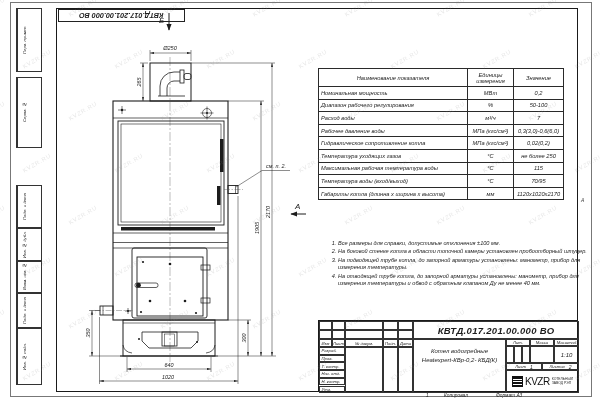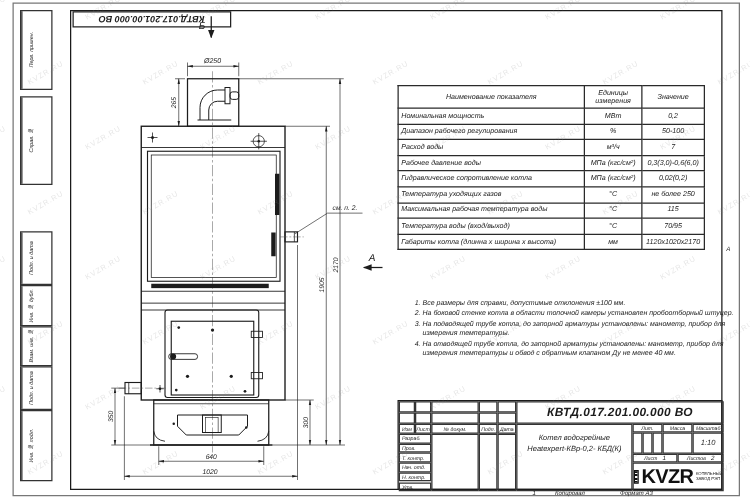--- a/index.html
+++ b/index.html
@@ -34,21 +34,21 @@
   
   .tb{left:318px;top:320px;width:260px;height:72px;border:1.2px solid #1a1a1a;}
   .cell{position:absolute;box-sizing:border-box;border:0.6px solid #333;overflow:hidden;
         display:flex;align-items:center;justify-content:center;font-size:4.2px;white-space:nowrap;}
   .cell.left{justify-content:flex-start;padding-left:1.5px;}
   .docnum{font-size:9.5px;font-weight:600;letter-spacing:0.3px;}
   .namecell{flex-direction:column;justify-content:flex-start;padding-top:7px;font-size:6px;line-height:1.45;}
   .scaleval{font-size:6px;}
   .logo{flex-direction:row;gap:2px;font-style:normal;}
   .logo-mark{width:9px;height:9px;background:repeating-linear-gradient(180deg,#111 0 1.6px,#fff 1.6px 2.6px);border:1px solid #111;}
-  .logo-kvzr{font-size:16px;font-weight:700;letter-spacing:-0.5px;color:#111;text-align:center;}
+  .logo-kvzr{font-size:10px;font-weight:400;letter-spacing:-0.5px;color:#111;text-align:center;}
   .logo-cap{display:flex;flex-direction:column;font-size:3.4px;line-height:1.15;text-align:left;color:#222;}
   .underframe{font-size:4.8px;color:#222;}
   .zoneA{font-size:5px;color:#333;}
   
   .wm-layer{left:0;top:0;width:600px;height:400px;pointer-events:none;z-index:6;}
   .wm{position:absolute;transform:rotate(-30deg);font-size:6px;font-style:normal;
       color:rgba(140,140,140,0.22);letter-spacing:0.8px;white-space:nowrap;}
   svg{position:absolute;overflow:visible;}
   svg text{font-family:"Liberation Sans",sans-serif;font-style:italic;fill:#1c1c1c;}
 </style>

